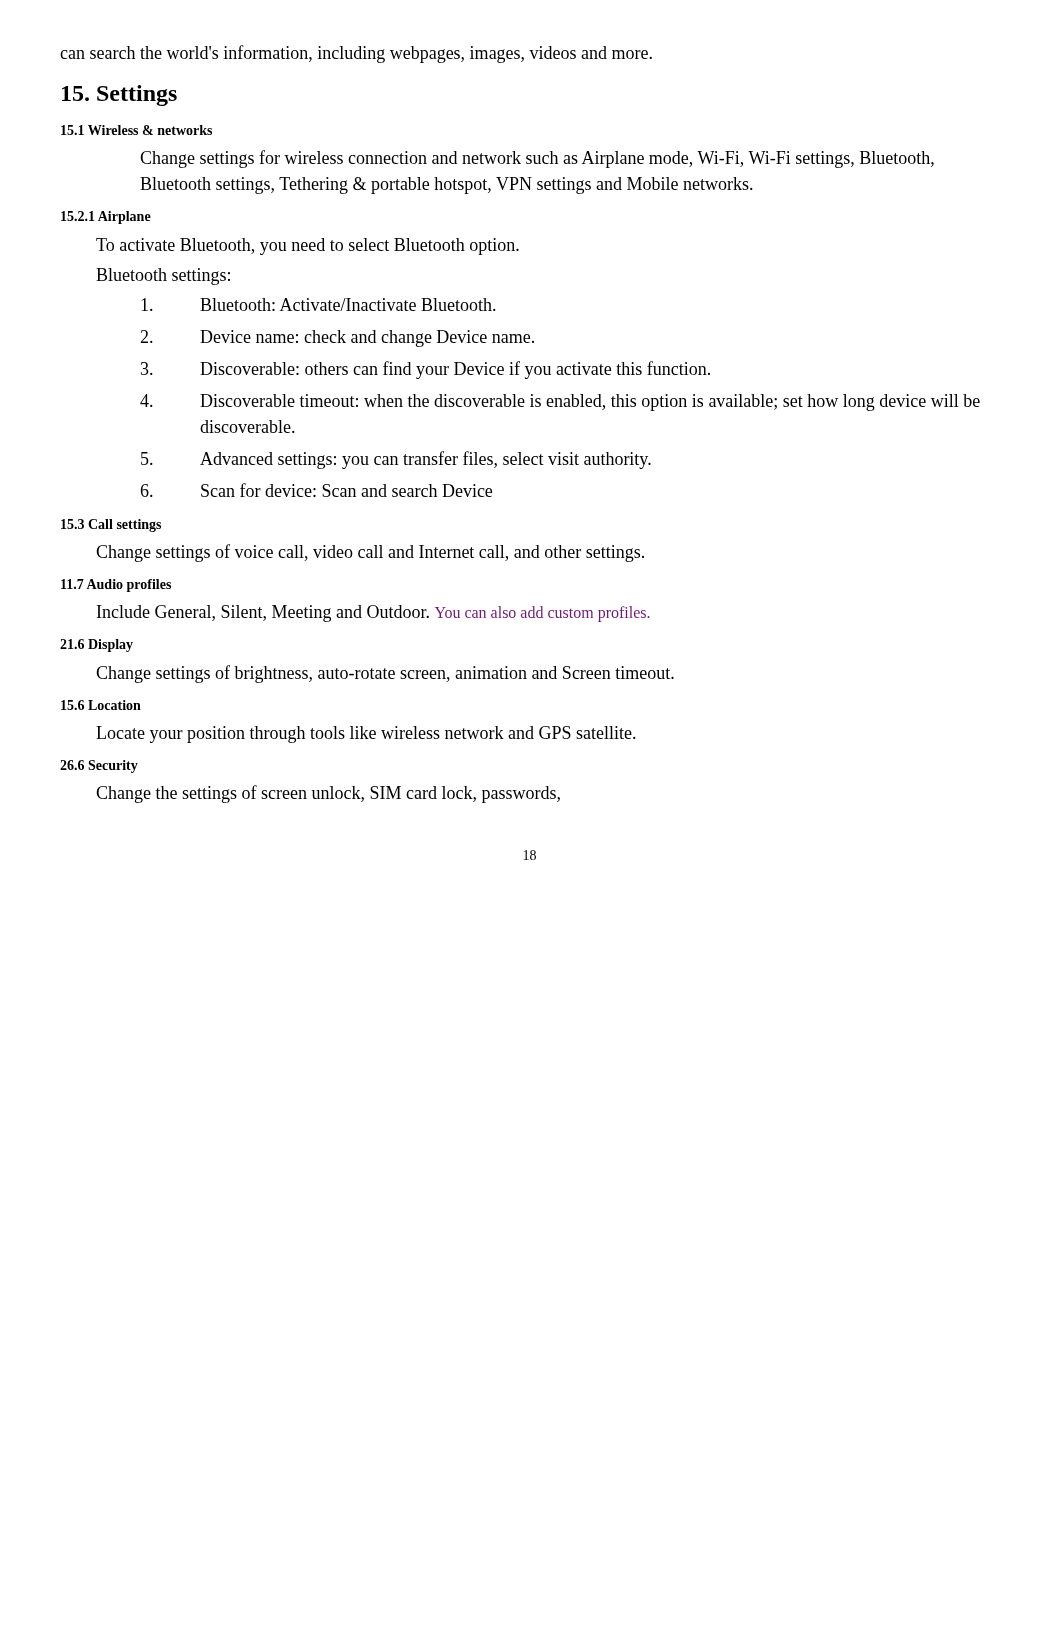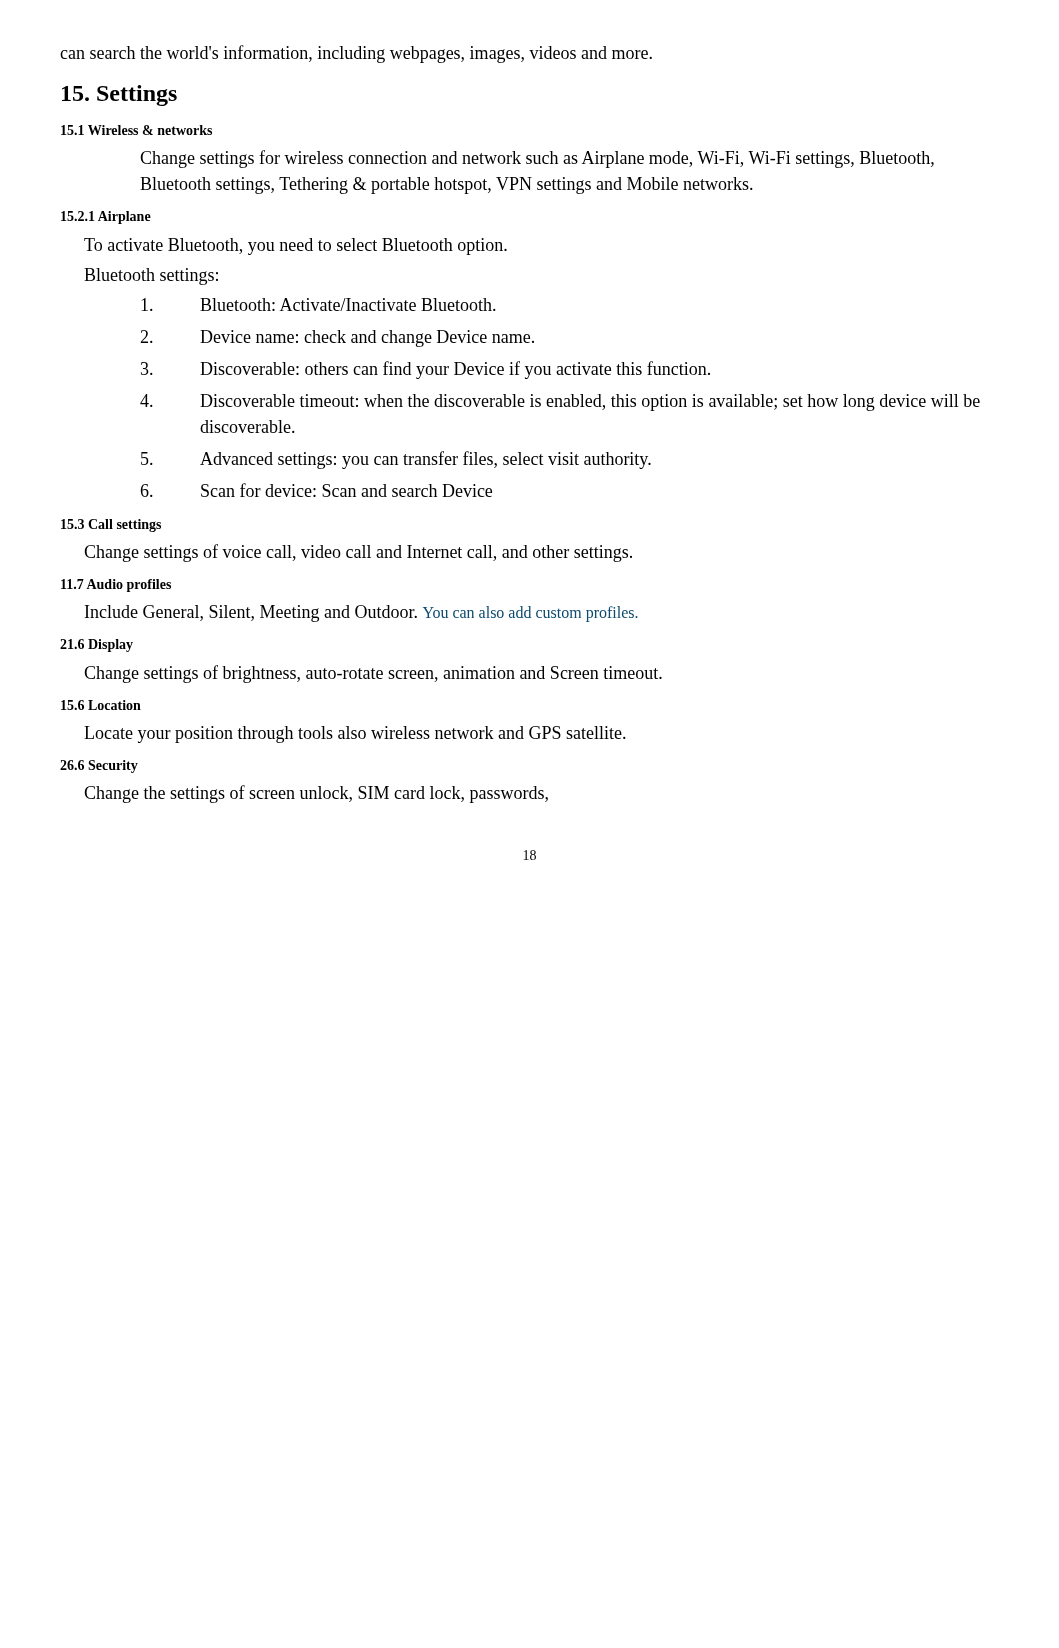--- a/index.html
+++ b/index.html
@@ -36,21 +36,21 @@
       margin-top: 10px;
       margin-bottom: 4px;
     }
 
     .indented-paragraph {
       margin-left: 80px;
       margin-bottom: 4px;
     }
 
     .single-indent {
-      margin-left: 24px;
+      margin-left: 36px;
       margin-bottom: 4px;
     }
 
     .list-container {
       margin-left: 80px;
       margin-bottom: 4px;
     }
 
     .list-item {
       display: flex;
@@ -60,21 +60,21 @@
     .list-number {
       min-width: 60px;
       font-size: 18px;
     }
 
     .list-text {
       flex: 1;
     }
 
     .gray-text {
-      color: #0c4a6e;
+      color: #701a75;
       font-size: 16px;
     }
 
     .page-number {
       text-align: center;
       margin-top: 40px;
       font-size: 14px;
     }
 
     p {
@@ -128,18 +128,18 @@
 <p class="subsection-heading">11.7 Audio profiles</p>
 <p class="single-indent">
   <span>Include General, Silent, Meeting and Outdoor.</span>
   <span class="gray-text">You can also add custom profiles.</span>
 </p>
 
 <p class="subsection-heading">21.6 Display</p>
 <p class="single-indent">Change settings of brightness, auto-rotate screen, animation and Screen timeout.</p>
 
 <p class="subsection-heading">15.6 Location</p>
-<p class="single-indent">Locate your position through tools also wireless network and GPS satellite.</p>
+<p class="single-indent">Locate your position through tools like wireless network and GPS satellite.</p>
 
 <p class="subsection-heading">26.6 Security</p>
 <p class="single-indent">Change the settings of screen unlock, SIM card lock, passwords,</p>
 
 <div class="page-number">18</div>
 
 </body></html>

